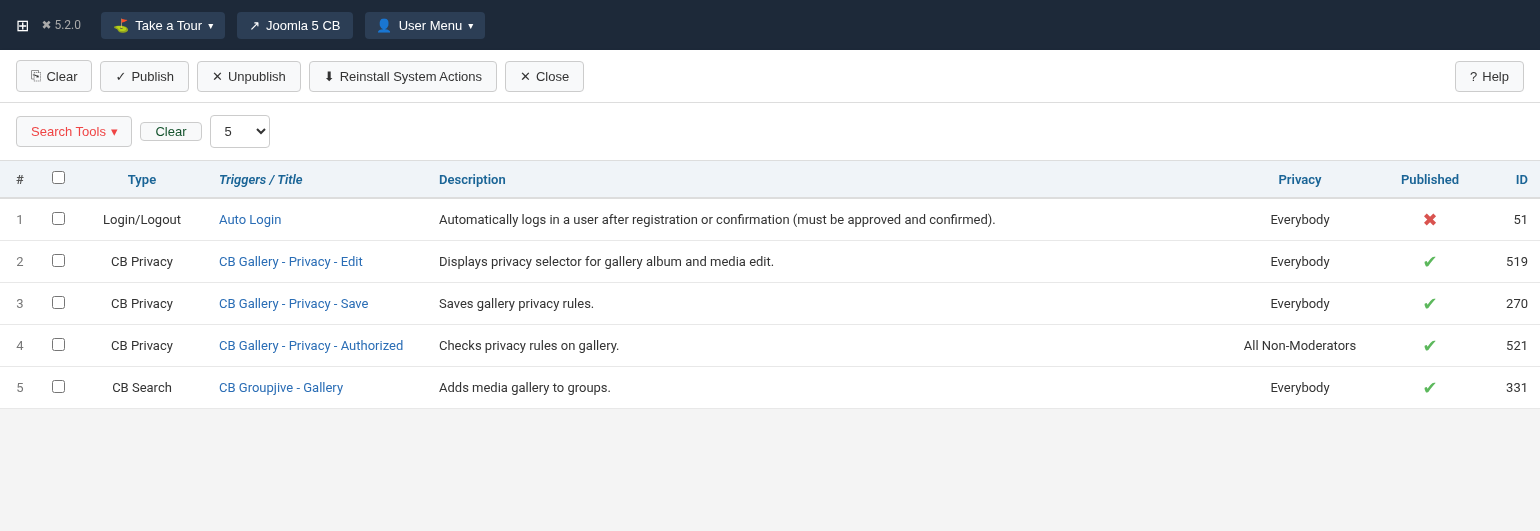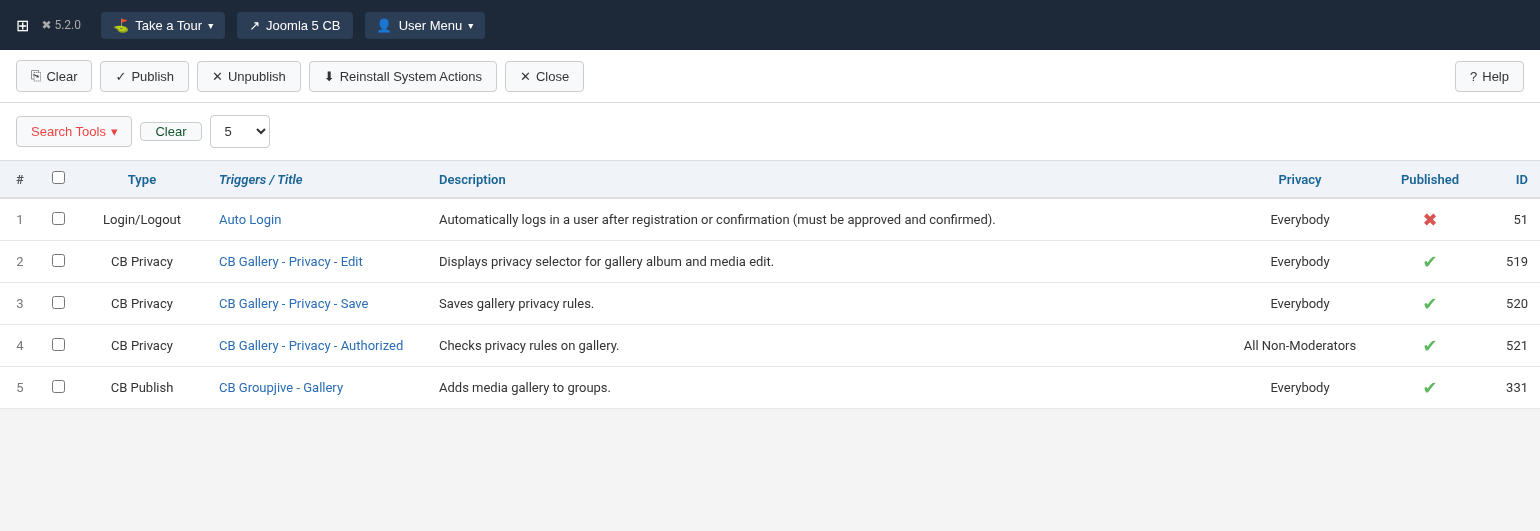--- a/index.html
+++ b/index.html
@@ -346,36 +346,36 @@
     <td class="right">519</td>
   </tr>
         <tr>
     <td class="col-hash">3</td>
     <td class="center"><input type="checkbox" style=""></td>
     <td class="center">CB Privacy</td>
     <td><a class="row-link" href="#">CB Gallery - Privacy - Save</a></td>
     <td>Saves gallery privacy rules.</td>
     <td class="center">Everybody</td>
     <td class="center"><span class="check-published">✔</span></td>
-    <td class="right">520</td>
+    <td class="right">270</td>
   </tr>
         <tr>
     <td class="col-hash">4</td>
     <td class="center"><input type="checkbox" style=""></td>
     <td class="center">CB Privacy</td>
     <td><a class="row-link" href="#">CB Gallery - Privacy - Authorized</a></td>
     <td>Checks privacy rules on gallery.</td>
     <td class="center">All Non-Moderators</td>
     <td class="center"><span class="check-published">✔</span></td>
     <td class="right">521</td>
   </tr>
         <tr>
     <td class="col-hash">5</td>
     <td class="center"><input type="checkbox" style=""></td>
-    <td class="center">CB Publish</td>
+    <td class="center">CB Search</td>
     <td><a class="row-link" href="#">CB Groupjive - Gallery</a></td>
     <td>Adds media gallery to groups.</td>
     <td class="center">Everybody</td>
     <td class="center"><span class="check-published">✔</span></td>
     <td class="right">331</td>
   </tr>
       </tbody>
   </table>
 </div>
 

